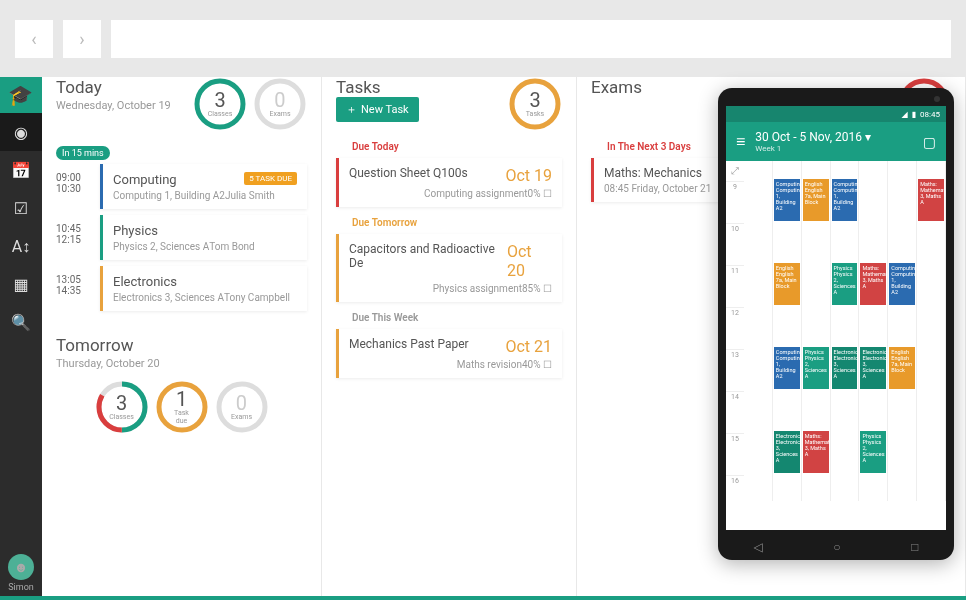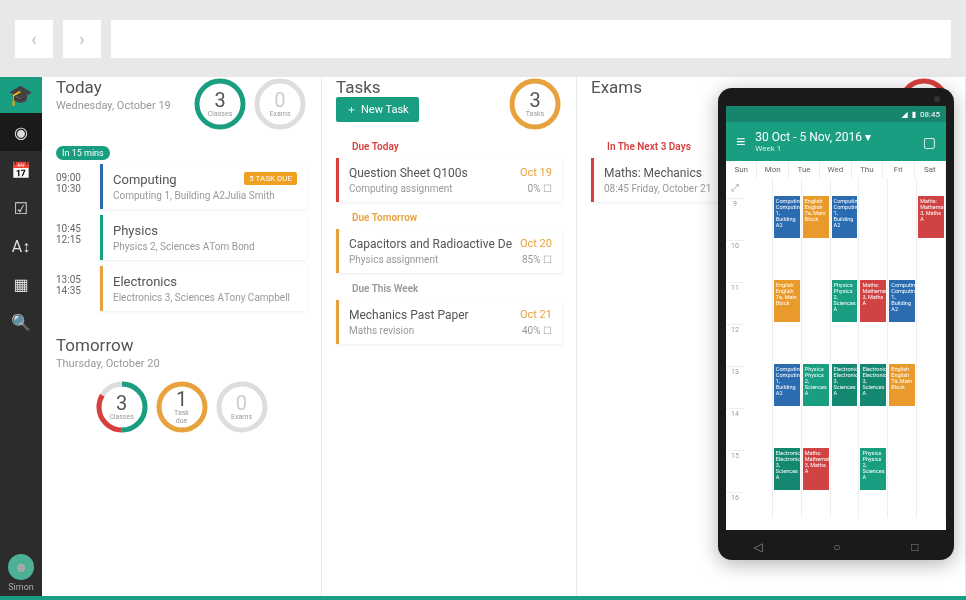--- a/index.html
+++ b/index.html
@@ -38,22 +38,22 @@
 .class-name{font-size:13px;color:#555;margin-bottom:3px}
 .class-meta{display:flex;justify-content:flex-start;font-size:10px;color:#999}
 .task-due-badge{background:#f0a020;color:#fff;font-size:8px;padding:2px 5px;border-radius:2px;float:right}
 .section-label{font-size:10px;font-weight:600;margin:10px 16px 6px}
 .lbl-red{color:#d93e3e}
 .lbl-orange{color:#e8a23d}
 .lbl-grey{color:#999}
 .task-card{border-left:3px solid #e8a23d;background:#fff;padding:8px 10px;box-shadow:0 1px 3px rgba(0,0,0,0.08);margin-bottom:6px}
 .task-card.red{border-left-color:#d93e3e}
 .task-title{font-size:12px;color:#555;display:flex;justify-content:space-between}
-.task-date{color:#e8a23d;font-size:11px}
-.task-meta{display:flex;justify-content:space-between;font-size:10px;color:#999;margin-top:3px}
+.task-date{color:#e8a23d;font-size:16px}
+.task-meta{display:flex;justify-content:flex-end;font-size:10px;color:#999;margin-top:3px}
 .exam-card{border-left:3px solid #d93e3e;background:#fff;padding:8px 10px;box-shadow:0 1px 3px rgba(0,0,0,0.08)}
 .tomorrow{margin-top:24px}
 .bottom-bar{position:absolute;bottom:0;left:0;right:0;height:4px;background:#1a9e82}
 .tablet{position:absolute;right:12px;top:88px;width:236px;height:472px;background:#1a1a1a;border-radius:14px;padding:18px 8px 30px;box-shadow:0 4px 20px rgba(0,0,0,0.3)}
 .tablet-cam{position:absolute;top:8px;right:14px;width:6px;height:6px;background:#333;border-radius:50%}
 .tablet-screen{background:#fff;height:100%;position:relative;overflow:hidden}
 .t-statusbar{background:#17856e;height:16px;display:flex;justify-content:flex-end;align-items:center;padding:0 6px;color:#fff;font-size:8px;gap:4px}
 .t-header{background:#1a9e82;color:#fff;padding:8px 10px;display:flex;align-items:center;gap:10px}
 .t-menu{font-size:16px;cursor:pointer}
 .t-title{flex:1}
@@ -300,29 +300,20 @@
         <span>08:45</span>
       </div>
     <div class="t-header">
       <span class="t-menu">≡</span>
       <div class="t-title">
         <div class="t-title-main"><span>30 Oct - 5 Nov, 2016</span> ▾</div>
         <div class="t-title-sub">Week 1</div>
       </div>
       <span class="t-cal-icon">▢</span>
     </div>
-    <div class="t-days">
-      <div class="t-day">Sun</div>
-        <div class="t-day">Mon</div>
-        <div class="t-day">Tue</div>
-        <div class="t-day">Wed</div>
-        <div class="t-day">Thu</div>
-        <div class="t-day">Fri</div>
-        <div class="t-day">Sat</div>
-    </div>
     <div class="t-grid">
       <div class="t-hours">
         <div class="router-icon">⤢</div>
         <div class="t-hour">9</div>
           <div class="t-hour">10</div>
           <div class="t-hour">11</div>
           <div class="t-hour">12</div>
           <div class="t-hour">13</div>
           <div class="t-hour">14</div>
           <div class="t-hour">15</div>

